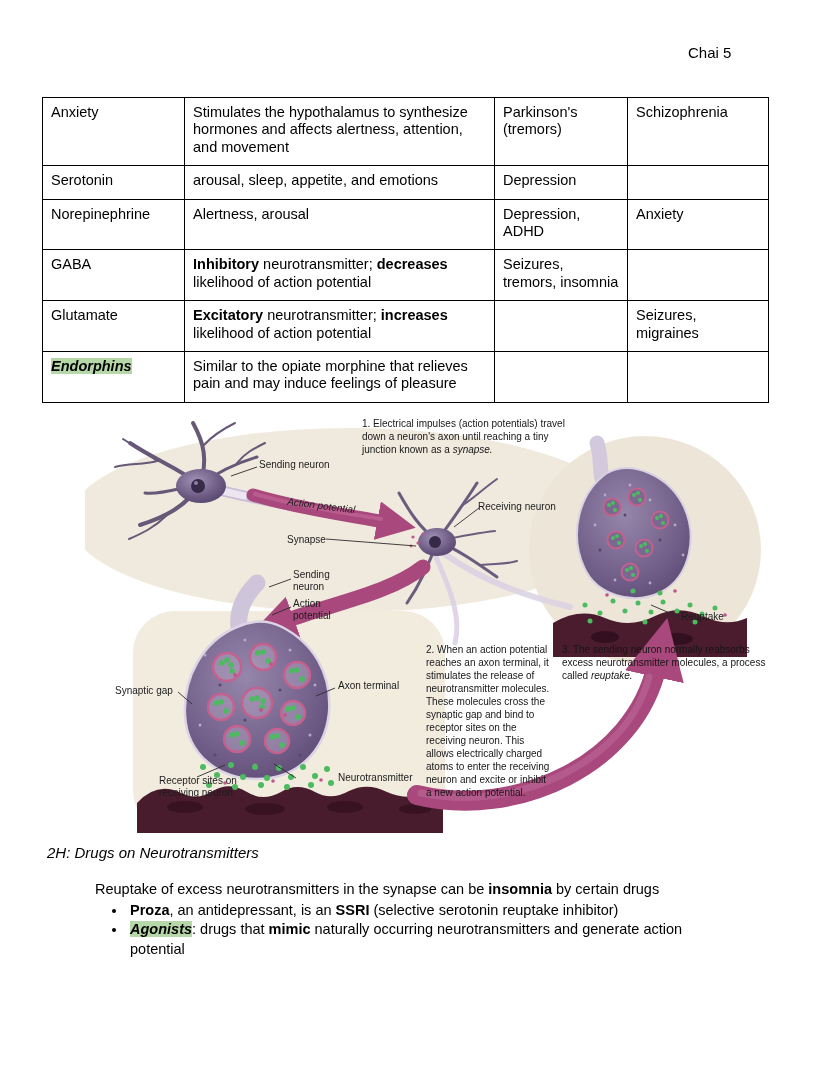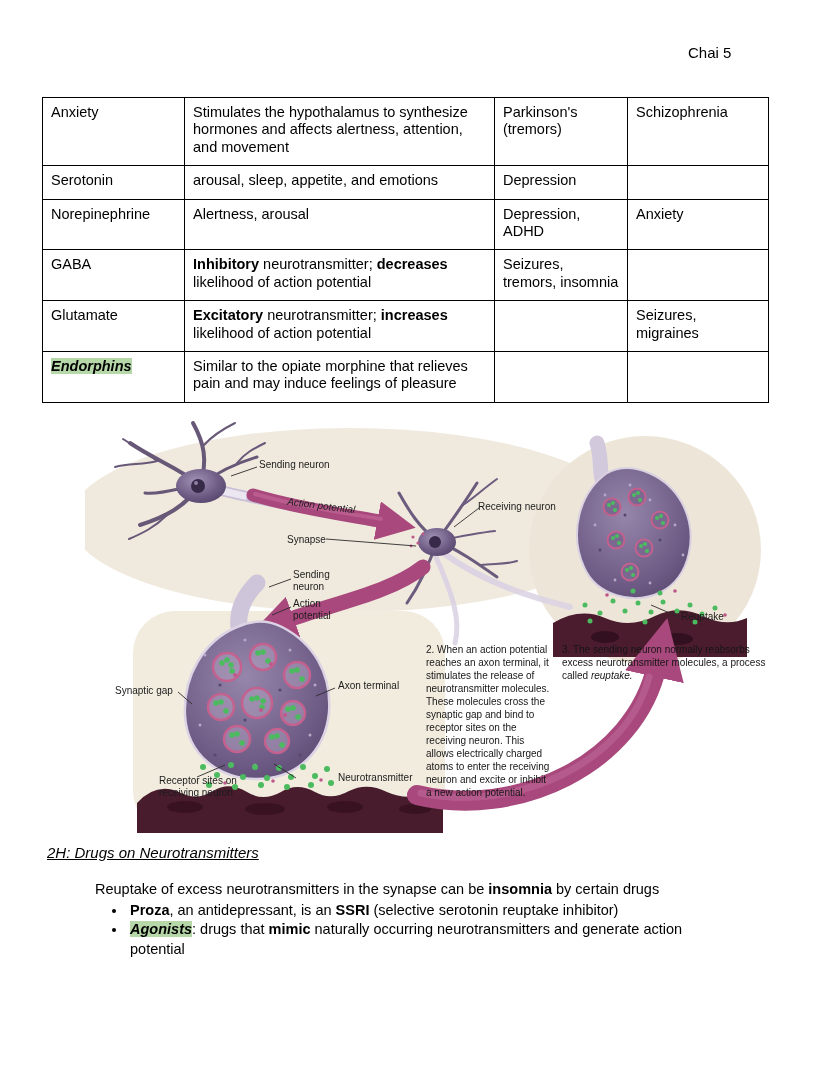--- a/index.html
+++ b/index.html
@@ -14,21 +14,21 @@
   table.nt { position:absolute; left:42px; top:97px; border-collapse:collapse; table-layout:fixed; width:726px; }
   table.nt td { border:1px solid #000; padding:6px 8px 9px 8px; font-size:14.5px; line-height:1.2; vertical-align:top; }
   .hl { background:#b6d7a8; }
   .bi { font-weight:bold; font-style:italic;text-align:center; }
 
   .diagram { position:absolute; left:85px; top:415px; width:690px; height:420px; }
   .diagram svg { position:absolute; left:0; top:0; }
   .lbl { position:absolute; font-size:10px; line-height:1.18; color:#1c1c1c; }
   .cap { position:absolute; font-size:10px; line-height:1.3; color:#161616; }
 
-  .section-heading { position:absolute; left:47px; top:844px; font-size:15px; font-style:italic; text-decoration:underline; }
+  .section-heading { position:absolute; left:47px; top:844px; font-size:15px; font-style:italic; }
   .bodyblock { position:absolute; left:95px; top:880px; width:632px; font-size:14.5px; line-height:1.36; }
   .bodyblock ul { margin:1px 0 0 0; padding-left:32px; }
   .bodyblock li { padding-left:3px; }
 </style>
 </head>
 <body>
 
 <div class="page-header">Chai 5</div>
 
 <table class="nt">
@@ -322,20 +322,21 @@
       <line x1="206" y1="164" x2="184" y2="172"></line>
       <line x1="206" y1="192" x2="187" y2="200"></line>
       <line x1="93" y1="277" x2="107" y2="289"></line>
       <line x1="250" y1="273" x2="231" y2="281"></line>
       <line x1="112" y1="362" x2="140" y2="350"></line>
       <line x1="211" y1="363" x2="189" y2="349"></line>
       <line x1="594" y1="202" x2="566" y2="190"></line>
     </g>
   </svg>
 
+  <div class="cap" style="left:277px; top:2px; width:212px;"><span>1. Electrical impulses (action potentials) travel down a neuron's axon until reaching a tiny junction known as a </span><i>synapse.</i></div>
 
   <div class="lbl" style="left:174px; top:44px;">Sending neuron</div>
   <div class="lbl" style="left:202px; top:85px; transform:rotate(7deg); font-style:italic;">Action potential</div>
   <div class="lbl" style="left:393px; top:86px;">Receiving neuron</div>
   <div class="lbl" style="left:202px; top:119px;">Synapse</div>
   <div class="lbl" style="left:208px; top:154px; width:46px;">Sending neuron</div>
   <div class="lbl" style="left:208px; top:183px; width:46px;">Action potential</div>
   <div class="lbl" style="left:30px; top:270px;">Synaptic gap</div>
   <div class="lbl" style="left:253px; top:265px;">Axon terminal</div>
   <div class="lbl" style="left:74px; top:360px; width:88px;">Receptor sites on receiving neuron</div>

